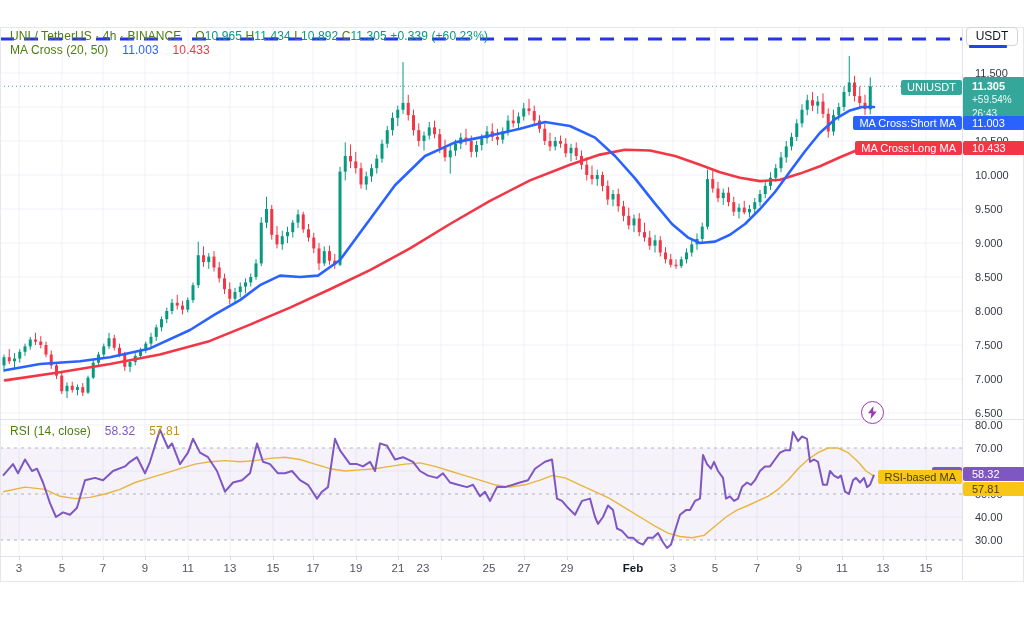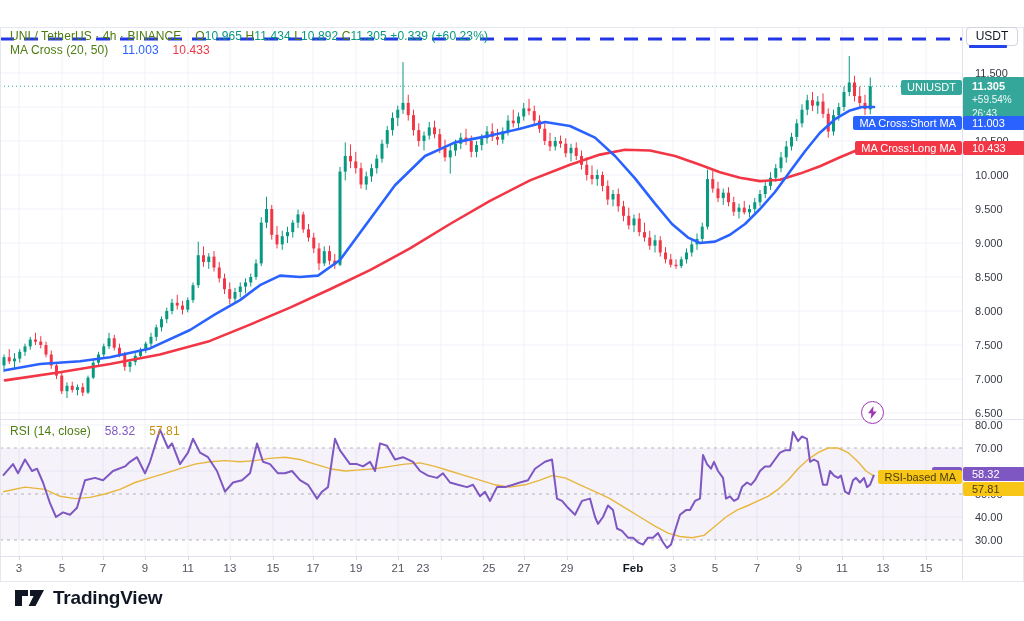--- a/index.html
+++ b/index.html
@@ -558,21 +558,14 @@
 
   <div class="abs" id="usdt-btn">USDT</div>
   <div class="abs" id="usdt-underline"></div>
 
   <div class="abs" id="bolt-btn">
     <svg width="11" height="13" viewBox="0 0 11 13">
       <path d="M6.5 0 L1 7.2 H4.4 L3.6 13 L9.8 5.4 H6.1 Z" fill="#9c36b5"></path>
     </svg>
   </div>
 
-  <div class="abs" id="footer">
-    <svg width="31" height="24" viewBox="0 0 31 24">
-      <path d="M1 4 H14 V10 H8 V20 H1 Z" fill="#101623"></path>
-      <path d="M16 4 H30 L21.5 20 H14.6 L19.6 10 H16 Z" fill="#101623"></path>
-    </svg>
-    <span id="footer-text">TradingView</span>
-  </div>
 
 </div>
 
 </body></html>

